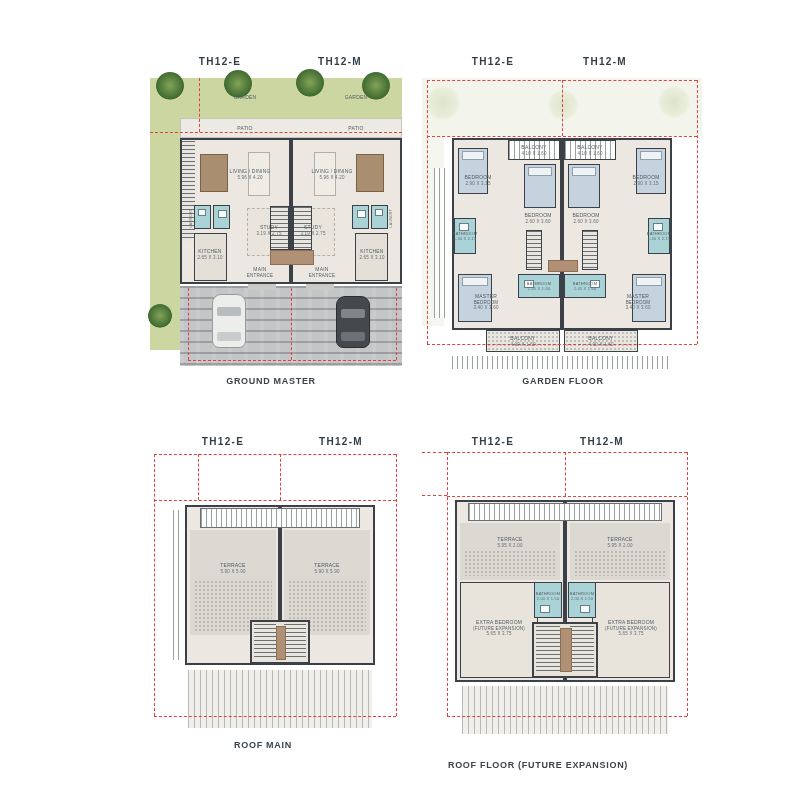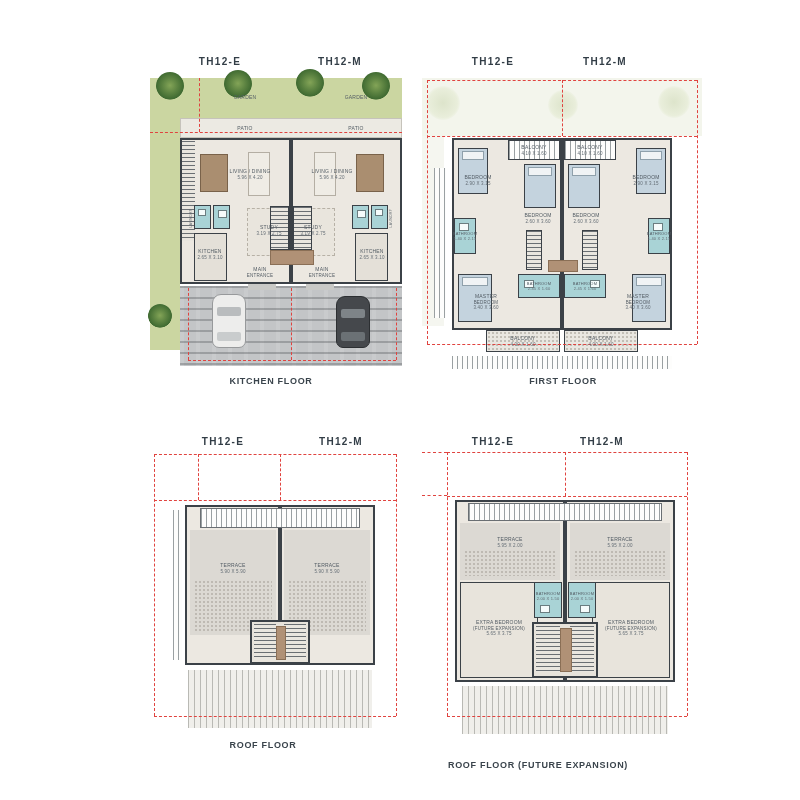--- a/index.html
+++ b/index.html
@@ -47,23 +47,23 @@
 
   <div class="unit-label" style="left:220px;top:56px">TH12-E</div>
   <div class="unit-label" style="left:340px;top:56px">TH12-M</div>
   <div class="unit-label" style="left:493px;top:56px">TH12-E</div>
   <div class="unit-label" style="left:605px;top:56px">TH12-M</div>
   <div class="unit-label" style="left:223px;top:436px">TH12-E</div>
   <div class="unit-label" style="left:341px;top:436px">TH12-M</div>
   <div class="unit-label" style="left:493px;top:436px">TH12-E</div>
   <div class="unit-label" style="left:602px;top:436px">TH12-M</div>
 
-  <div class="caption" style="left:271px;top:376px">KITCHEN FLOOR</div>
-  <div class="caption" style="left:563px;top:376px">FIRST FLOOR</div>
-  <div class="caption" style="left:263px;top:740px">ROOF FLOOR</div>
+  <div class="caption" style="left:271px;top:376px">GROUND MASTER</div>
+  <div class="caption" style="left:563px;top:376px">GARDEN FLOOR</div>
+  <div class="caption" style="left:263px;top:740px">ROOF MAIN</div>
   <div class="caption" style="left:538px;top:760px">ROOF FLOOR (FUTURE EXPANSION)</div>
 
   <div class="plan" style="left:150px;top:78px;width:252px;height:292px">
     <div class="abs green" style="left:0;top:0;width:252px;height:40px"></div>
     <div class="abs green" style="left:0;top:40px;width:30px;height:232px"></div>
     <div class="palm" style="left:6px;top:-6px;width:28px;height:28px"></div>
     <div class="palm" style="left:74px;top:-8px;width:28px;height:28px"></div>
     <div class="palm" style="left:146px;top:-9px;width:28px;height:28px"></div>
     <div class="palm" style="left:212px;top:-6px;width:28px;height:28px"></div>
     <div class="palm" style="left:-2px;top:226px;width:24px;height:24px"></div>

